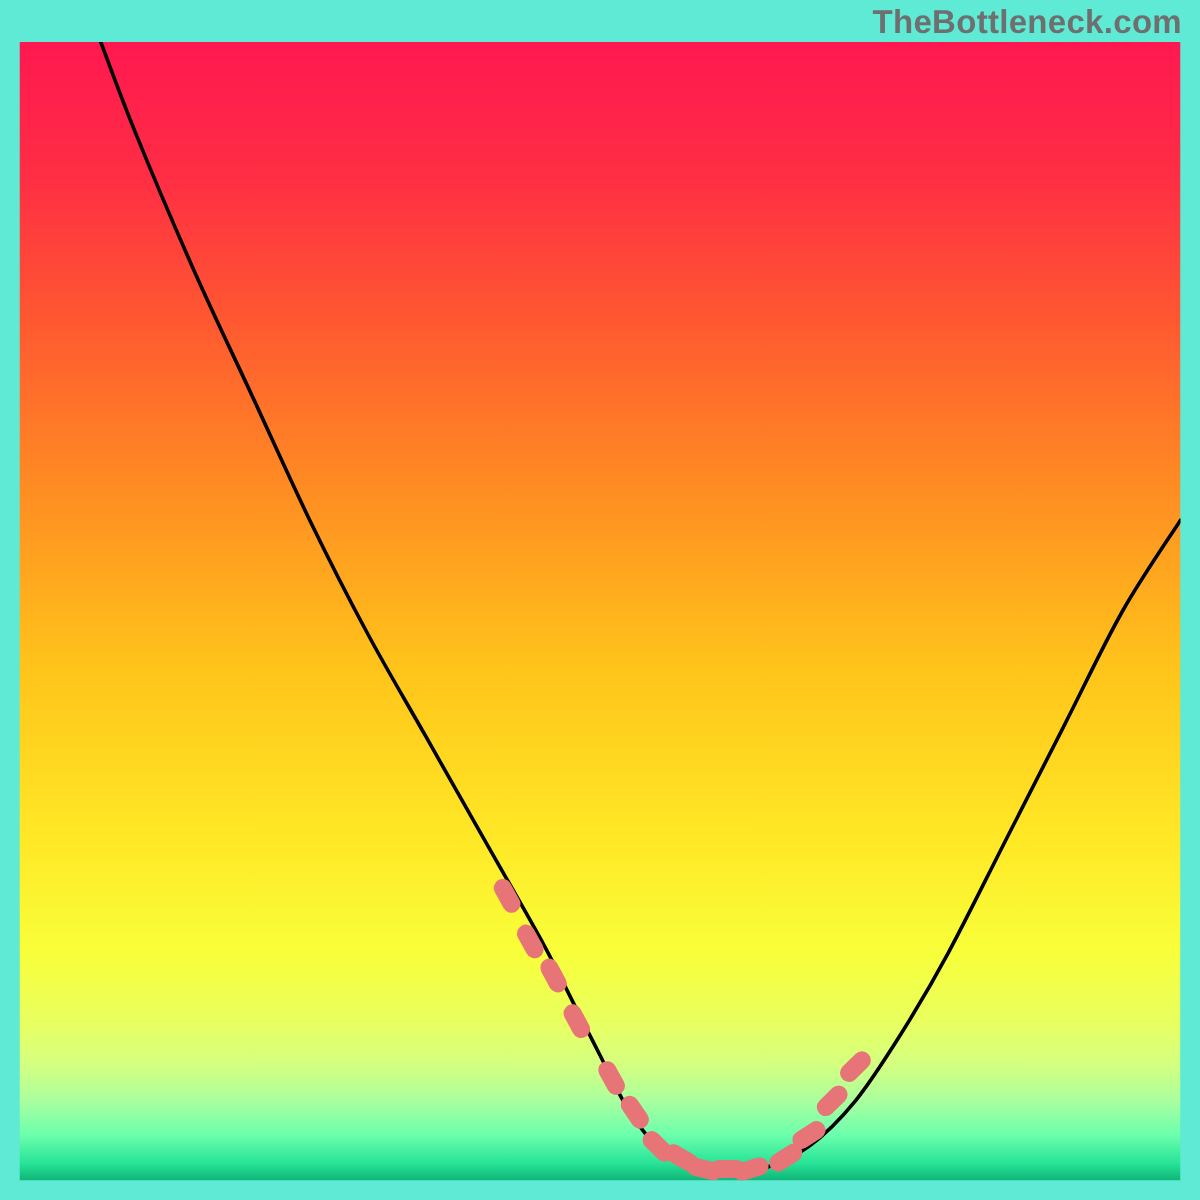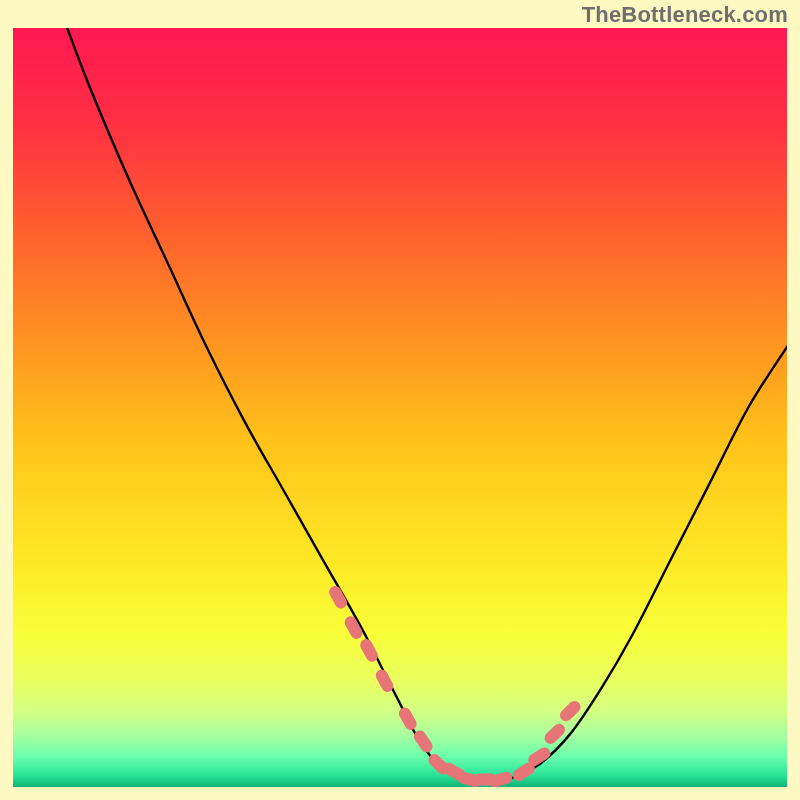--- a/index.html
+++ b/index.html
@@ -1,21 +1,21 @@
 <!DOCTYPE html>
 <html><head>
 <meta charset="utf-8">
 <style>
   * { margin: 0; padding: 0; box-sizing: border-box; }
   html, body { width: 800px; height: 800px; overflow: hidden; background: #000; }
   .frame {
     position: relative;
     width: 800px;
     height: 800px;
-    background: #fef9c3;
+    background: #5eead4;
   }
   .watermark {
     position: absolute;
     top: 2px;
     right: 12px;
     font-family: Arial, Helvetica, sans-serif;
     font-size: 22px;
     font-weight: 600;
     color: #6f6f6f;
     letter-spacing: 0.2px;

